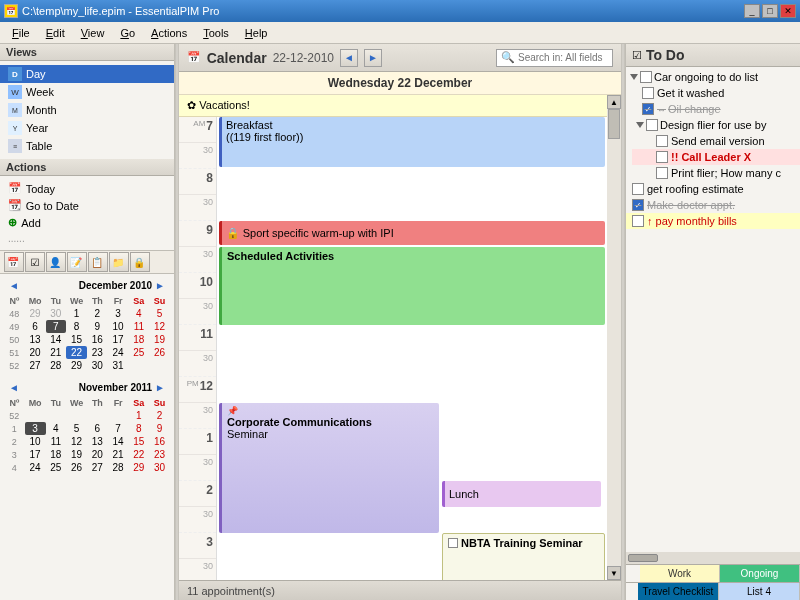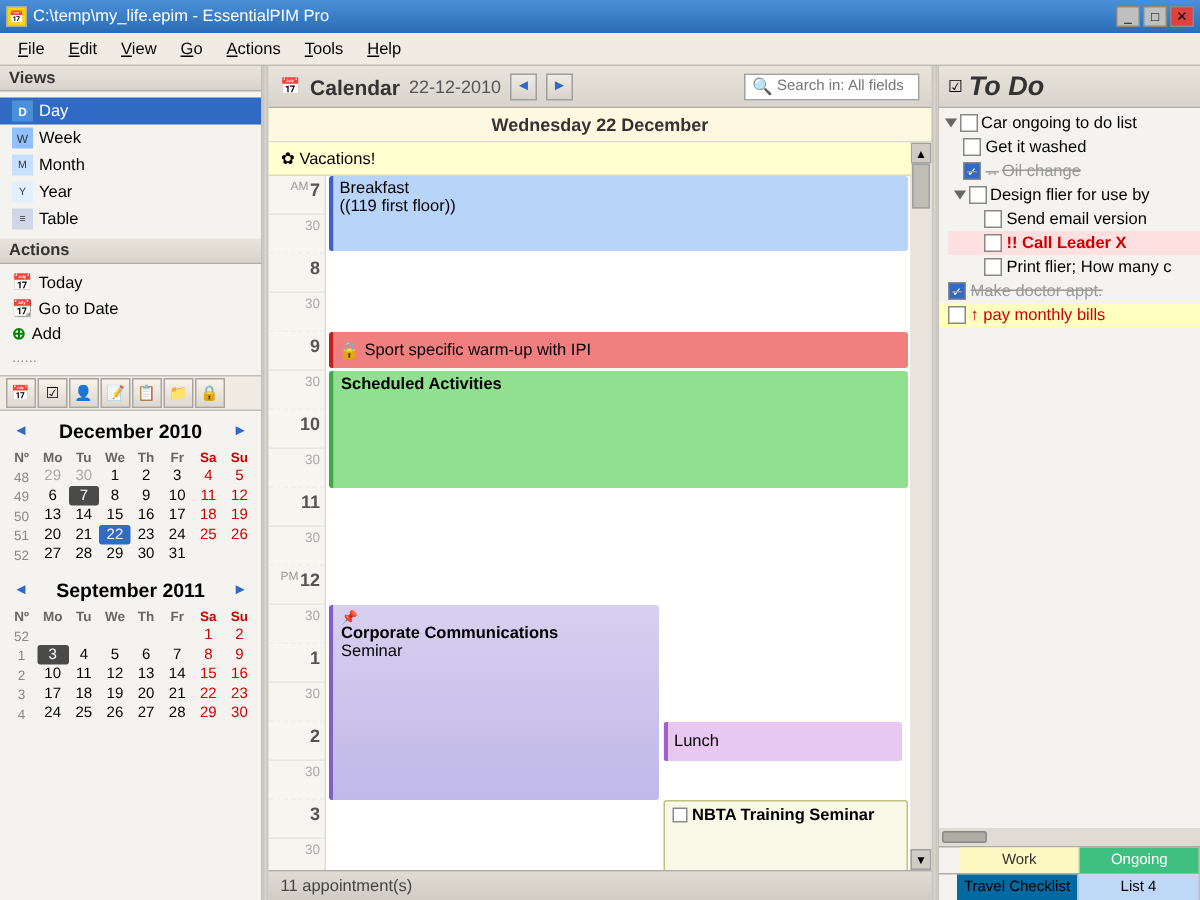--- a/index.html
+++ b/index.html
@@ -106,21 +106,21 @@
 
     
     .mini-cal { padding: 4px; }
     .mini-cal-header {
       display: flex;
       align-items: center;
       justify-content: space-between;
       padding: 2px;
       margin-bottom: 2px;
     }
-    .mini-cal-title { font-weight: bold; font-size: 13px; text-align: center; flex: 1; }
+    .mini-cal-title { font-weight: bold; font-size: 10px; text-align: right; flex: 1; }
     .mini-cal-nav { cursor: pointer; color: #316ac5; font-size: 10px; padding: 0 3px; }
     .mini-cal table { width: 100%; border-collapse: collapse; }
     .mini-cal th { font-size: 9px; color: #666; text-align: center; padding: 1px; width: 20px; }
     .mini-cal td { font-size: 10px; text-align: center; padding: 1px 2px; cursor: pointer; }
     .mini-cal td.today { background: #316ac5; color: white; border-radius: 2px; }
     .mini-cal td.weekend { color: #cc0000; }
     .mini-cal td.other-month { color: #aaaaaa; }
     .mini-cal .week-num { color: #888; font-size: 9px; }
 
     
@@ -216,21 +216,21 @@
     }
 
     .todo-header {
       background: linear-gradient(to bottom, #e8e4dc, #d8d4cc);
       border-bottom: 1px solid #b0ada5;
       padding: 3px 6px;
       display: flex;
       align-items: center;
       gap: 4px;
     }
-    .todo-title { font-size: 18px; font-weight: bold; color: #333; font-style: italic; }
+    .todo-title { font-size: 14px; font-weight: bold; color: #333; }
 
     .todo-list { flex: 1; overflow-y: auto; padding: 2px 0; }
     .todo-group { }
     .todo-group-header {
       display: flex;
       align-items: center;
       padding: 2px 4px;
       gap: 2px;
       cursor: pointer;
     }
@@ -455,21 +455,21 @@
           <td></td>
           <td></td>
         </tr>
       </tbody>
         </table>
     </div>
 
     <div class="mini-cal">
       <div class="mini-cal-header">
         <span class="mini-cal-nav">◄</span>
-        <span class="mini-cal-title">September 2011</span>
+        <span class="mini-cal-title">November 2011</span>
         <span class="mini-cal-nav">►</span>
       </div>
       <table>
         <tbody>
             <tr>
           <th>Nº</th>
           <th>Mo</th>
           <th>Tu</th>
           <th>We</th>
           <th>Th</th>
@@ -723,20 +723,24 @@
             <div class="todo-checkbox"></div>
             <span style="color:#cc0000; font-weight:bold;">!! Call Leader X</span>
           </div>
           <div class="todo-item" style="padding-left:24px;">
             <div class="todo-checkbox"></div>
             <span>Print flier; How many c</span>
           </div>
         </div>
       </div>
 
+      <div class="todo-item" style="padding-left:6px;">
+        <div class="todo-checkbox"></div>
+        <span>get roofing estimate</span>
+      </div>
 
       <div class="todo-item" style="padding-left:6px; text-decoration:line-through; color:#999;">
         <div class="todo-checkbox checked">✓</div>
         <span>Make doctor appt.</span>
       </div>
 
       <div class="todo-item" style="padding-left:6px; background:#ffffc0; color:#cc0000;">
         <div class="todo-checkbox"></div>
         <span>↑ pay monthly bills</span>
       </div>

